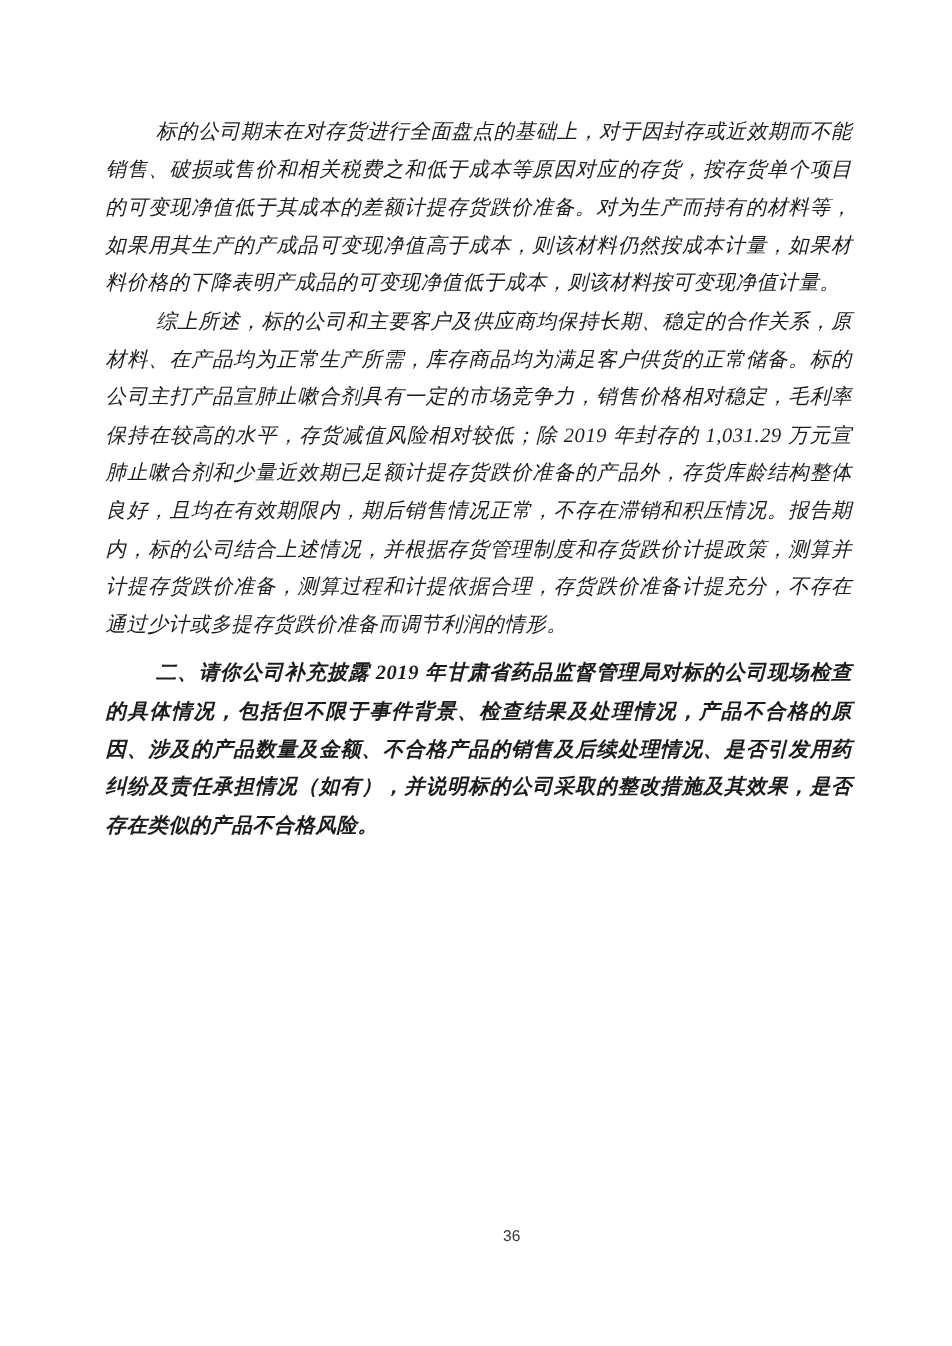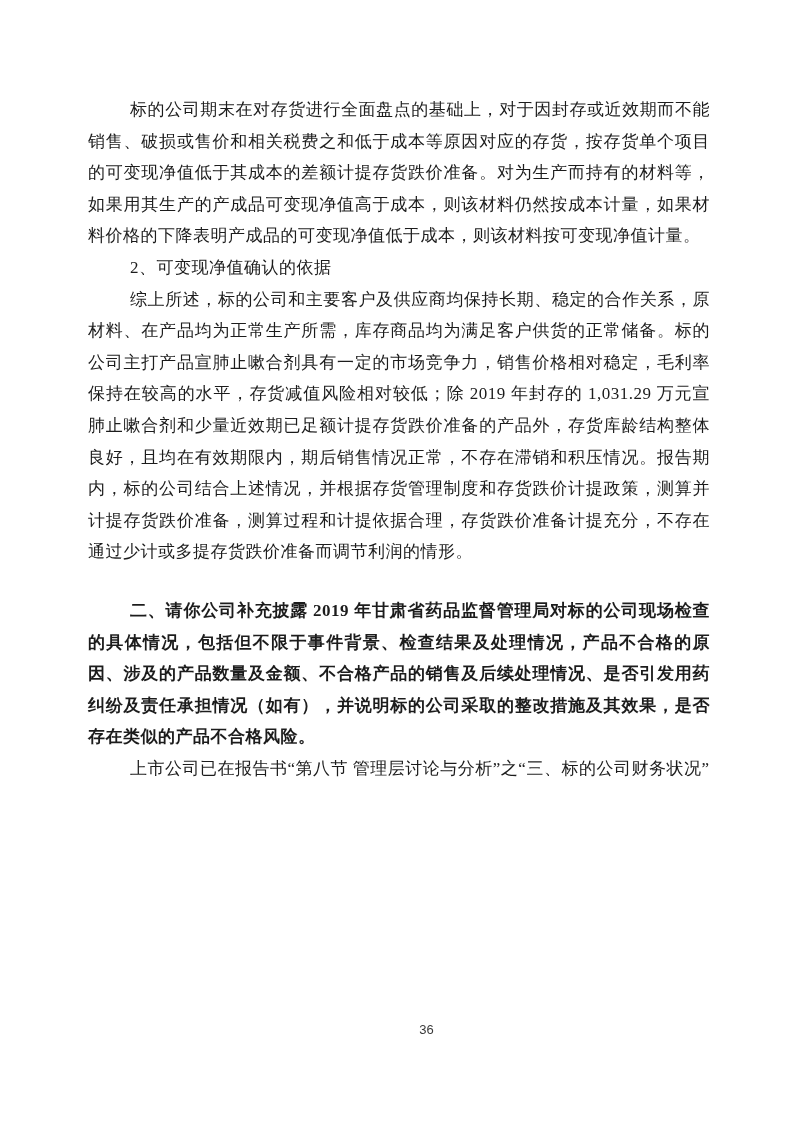--- a/index.html
+++ b/index.html
@@ -23,42 +23,41 @@
     width: 622px;
   }
   .para {
     margin: 0;
     font-size: 17px;
     line-height: 31.6px;
     text-align: justify;
     text-indent: 42px;
     letter-spacing: 0.5px;
     word-break: break-all;
+    font-style: italic;
   }
   .para.bold {
     font-weight: bold;
-    margin-top: 27px;
+    margin-top: 9px;
   }
   .page-number {
     position: absolute;
     top: 1022px;
     left: 0;
     width: 100%;
     text-align: center;
     font-size: 13px;
     color: #3a3a3a;
     font-family: "Liberation Sans", "DejaVu Sans", sans-serif;
     margin-left: 30px;
   }
 </style>
 </head>
 <body>
 
 <div class="page">
   <div class="content">
     <p class="para">标的公司期末在对存货进行全面盘点的基础上，对于因封存或近效期而不能销售、破损或售价和相关税费之和低于成本等原因对应的存货，按存货单个项目的可变现净值低于其成本的差额计提存货跌价准备。对为生产而持有的材料等，如果用其生产的产成品可变现净值高于成本，则该材料仍然按成本计量，如果材料价格的下降表明产成品的可变现净值低于成本，则该材料按可变现净值计量。</p>
-    <p class="para">2、可变现净值确认的依据</p>
     <p class="para">综上所述，标的公司和主要客户及供应商均保持长期、稳定的合作关系，原材料、在产品均为正常生产所需，库存商品均为满足客户供货的正常储备。标的公司主打产品宣肺止嗽合剂具有一定的市场竞争力，销售价格相对稳定，毛利率保持在较高的水平，存货减值风险相对较低；除 2019 年封存的 1,031.29 万元宣肺止嗽合剂和少量近效期已足额计提存货跌价准备的产品外，存货库龄结构整体良好，且均在有效期限内，期后销售情况正常，不存在滞销和积压情况。报告期内，标的公司结合上述情况，并根据存货管理制度和存货跌价计提政策，测算并计提存货跌价准备，测算过程和计提依据合理，存货跌价准备计提充分，不存在通过少计或多提存货跌价准备而调节利润的情形。</p>
     <p class="para bold">二、请你公司补充披露 2019 年甘肃省药品监督管理局对标的公司现场检查的具体情况，包括但不限于事件背景、检查结果及处理情况，产品不合格的原因、涉及的产品数量及金额、不合格产品的销售及后续处理情况、是否引发用药纠纷及责任承担情况（如有），并说明标的公司采取的整改措施及其效果，是否存在类似的产品不合格风险。</p>
-    <p class="para">上市公司已在报告书“第八节 管理层讨论与分析”之“三、标的公司财务状况”</p>
   </div>
   <div class="page-number">36</div>
 </div>
 
 </body></html>

